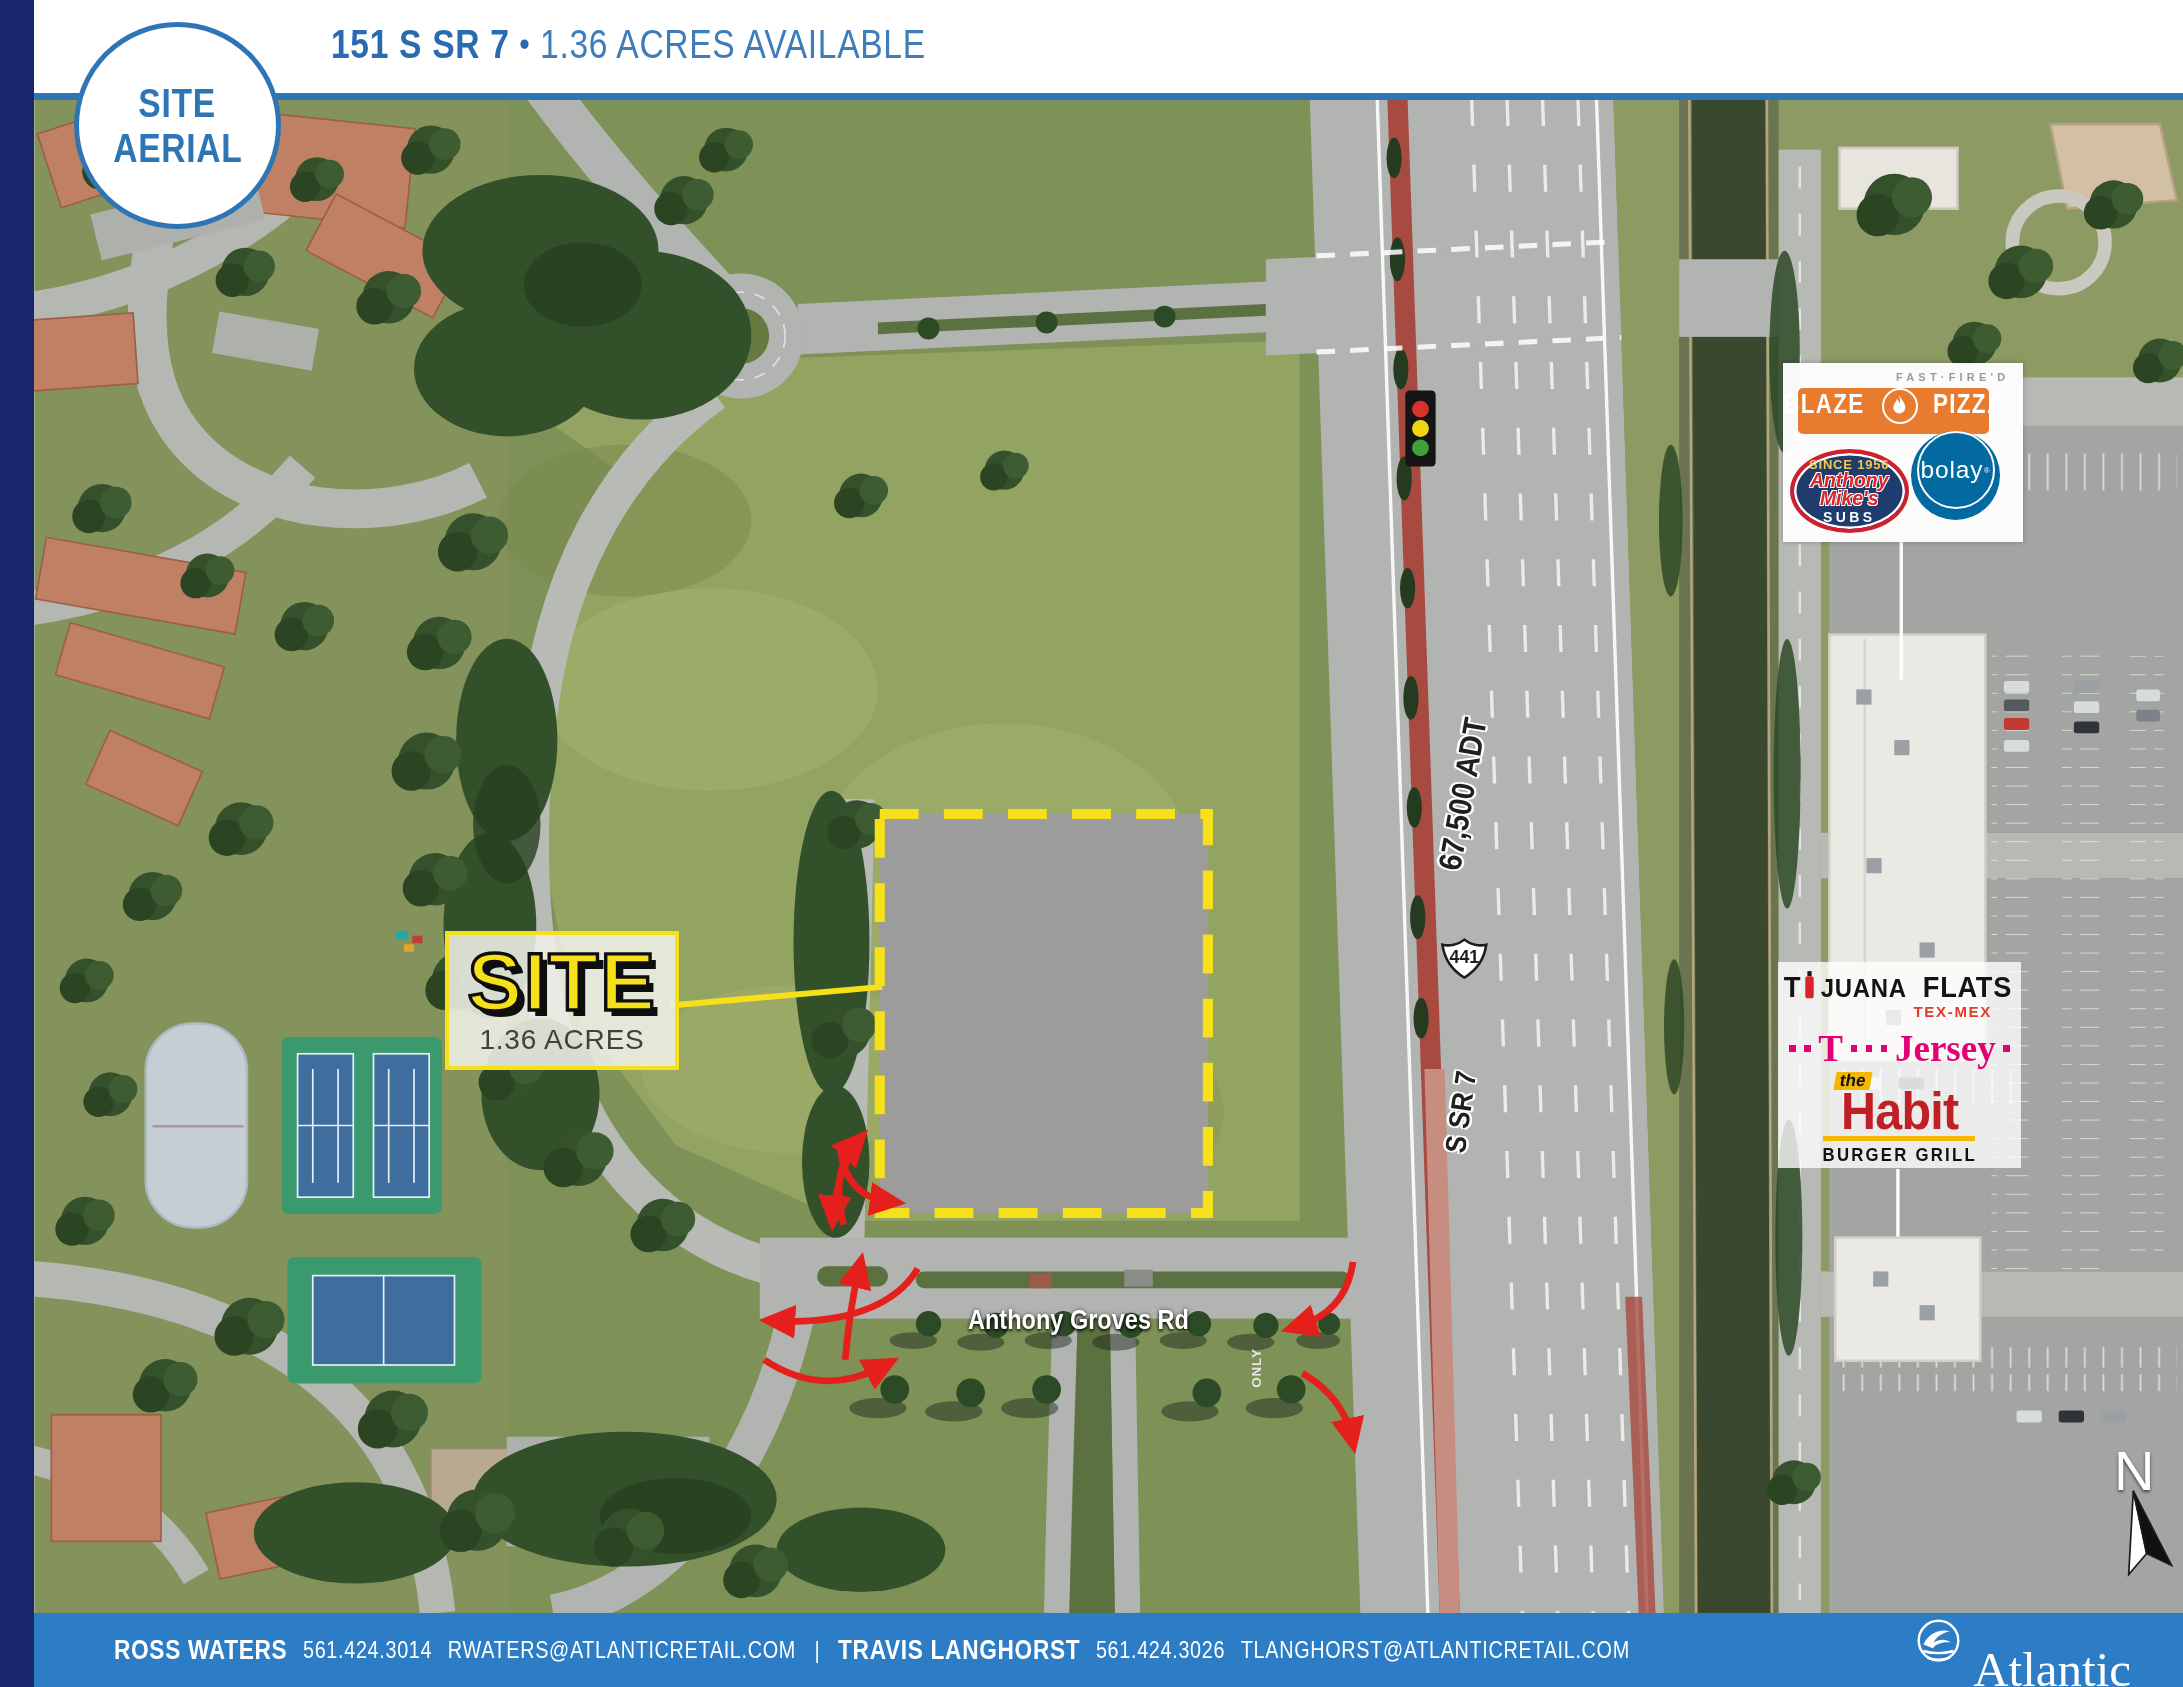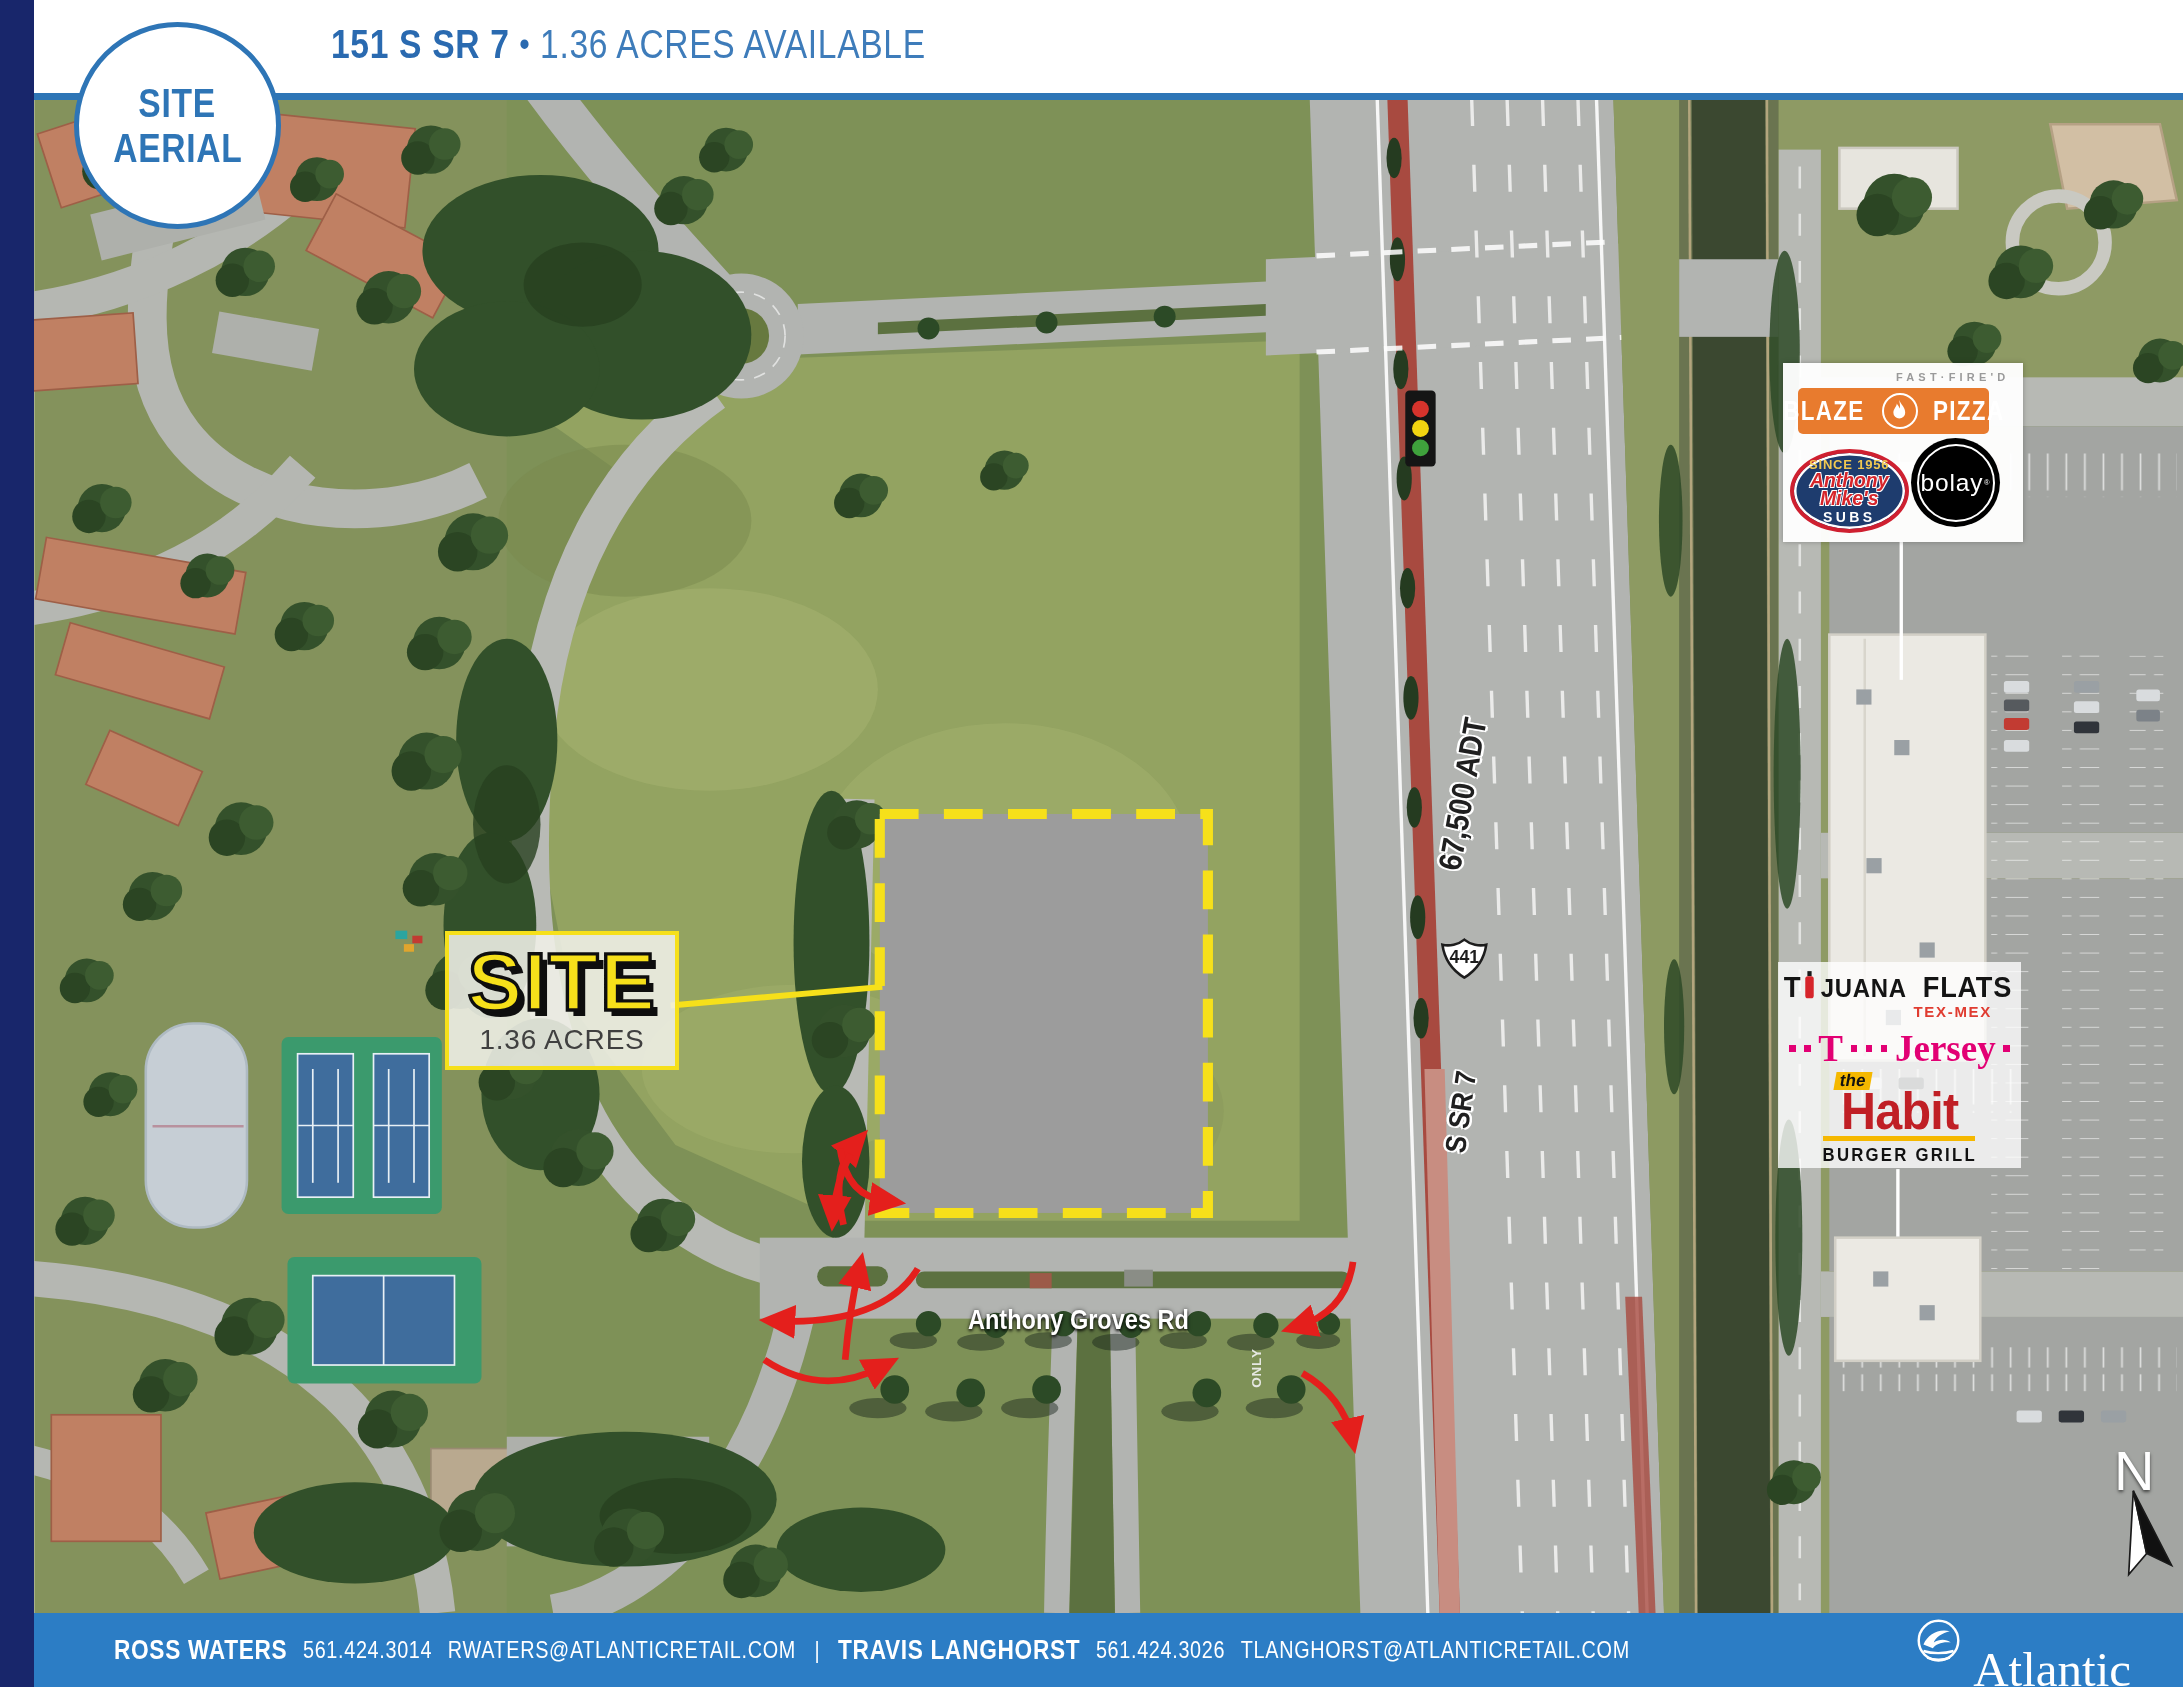--- a/index.html
+++ b/index.html
@@ -57,33 +57,33 @@
   #only-label{left:1256px;top:1368px;z-index:6;color:#f2f2f2;font-weight:700;font-size:13.5px;
               transform:translate(-50%,-50%) rotate(-90deg);letter-spacing:0.8px;opacity:.9;}
   #north-label{left:2114px;top:1438px;z-index:6;color:#fff;font-size:56px;font-weight:400;
                text-shadow:0 1.7px 3.4px rgba(0,0,0,.6);}
 
   
   #sign-top{left:1783px;top:363px;width:240px;height:179px;background:rgba(255,255,255,.96);z-index:6;
             box-shadow:0 0 5px rgba(0,0,0,.25);}
   #blaze-tag{position:absolute;right:13.5px;top:8.4px;font-size:11px;font-weight:700;letter-spacing:4.2px;color:#9a9a9a;}
   #blaze-box{position:absolute;left:15px;top:25px;width:191px;height:46px;background:#e87b2e;border-radius:5px;
-             display:flex;align-items:center;justify-content:center;gap:6.7px;}
+             display:flex;justify-content:center;gap:6.7px;}
   .blaze-word{color:#fff;font-weight:700;font-size:28px;transform:scaleX(.8);letter-spacing:1.7px;}
   #flame-circ{width:32px;height:32px;border-radius:50%;background:#e87b2e;border:2.5px solid #fff;
               display:flex;align-items:center;justify-content:center;flex:0 0 auto;}
   #jm-oval{position:absolute;left:6.7px;top:86px;width:111px;height:76px;border-radius:50%;
            background:#1e3c6e;border:4.2px solid #cf2030;box-shadow:inset 0 0 0 2.5px #fff;
            display:flex;flex-direction:column;align-items:center;justify-content:center;}
   #jm-since{font-size:13px;font-weight:700;color:#f0c850;letter-spacing:0.8px;}
   .jm-script{font-size:19.4px;font-weight:700;font-style:italic;color:#d6252b;line-height:.92;
              text-shadow:-0.8px -0.8px 0 #fff,0.8px -0.8px 0 #fff,-0.8px 0.8px 0 #fff,0.8px 0.8px 0 #fff;}
   #jm-subs{font-size:14px;font-weight:700;color:#fff;letter-spacing:3.4px;margin-top:0.8px;}
-  #bolay-circ{position:absolute;left:128px;top:75px;width:89px;height:89px;border-radius:50%;background:#000000;
-              display:flex;align-items:center;justify-content:center;}
+  #bolay-circ{position:absolute;left:128px;top:68px;width:89px;height:89px;border-radius:50%;background:#0369a1;
+              display:flex;justify-content:center;}
   #bolay-inner{width:74px;height:74px;border-radius:50%;border:2.5px solid #fff;
                display:flex;align-items:center;justify-content:center;color:#fff;font-size:24.5px;letter-spacing:0.8px;}
   #bolay-inner sup{font-size:7.6px;margin-left:0.8px;}
 
   #sign-right{left:1778px;top:962px;width:243px;height:206px;background:rgba(255,255,255,.78);z-index:6;
               display:flex;flex-direction:column;align-items:center;padding-top:8.4px;box-sizing:border-box;}
   #tj-row{display:flex;align-items:flex-end;color:#141414;}
   .tj-word{font-weight:700;font-size:26px;letter-spacing:0.8px;transform:scaleX(.92);}
   #tj-bottle{margin:0 1.7px 1.7px 1.7px;}
   #tj-tag{align-self:flex-end;margin-right:29px;font-size:15px;font-weight:700;color:#e03c31;letter-spacing:1.7px;margin-top:-1.7px;}

